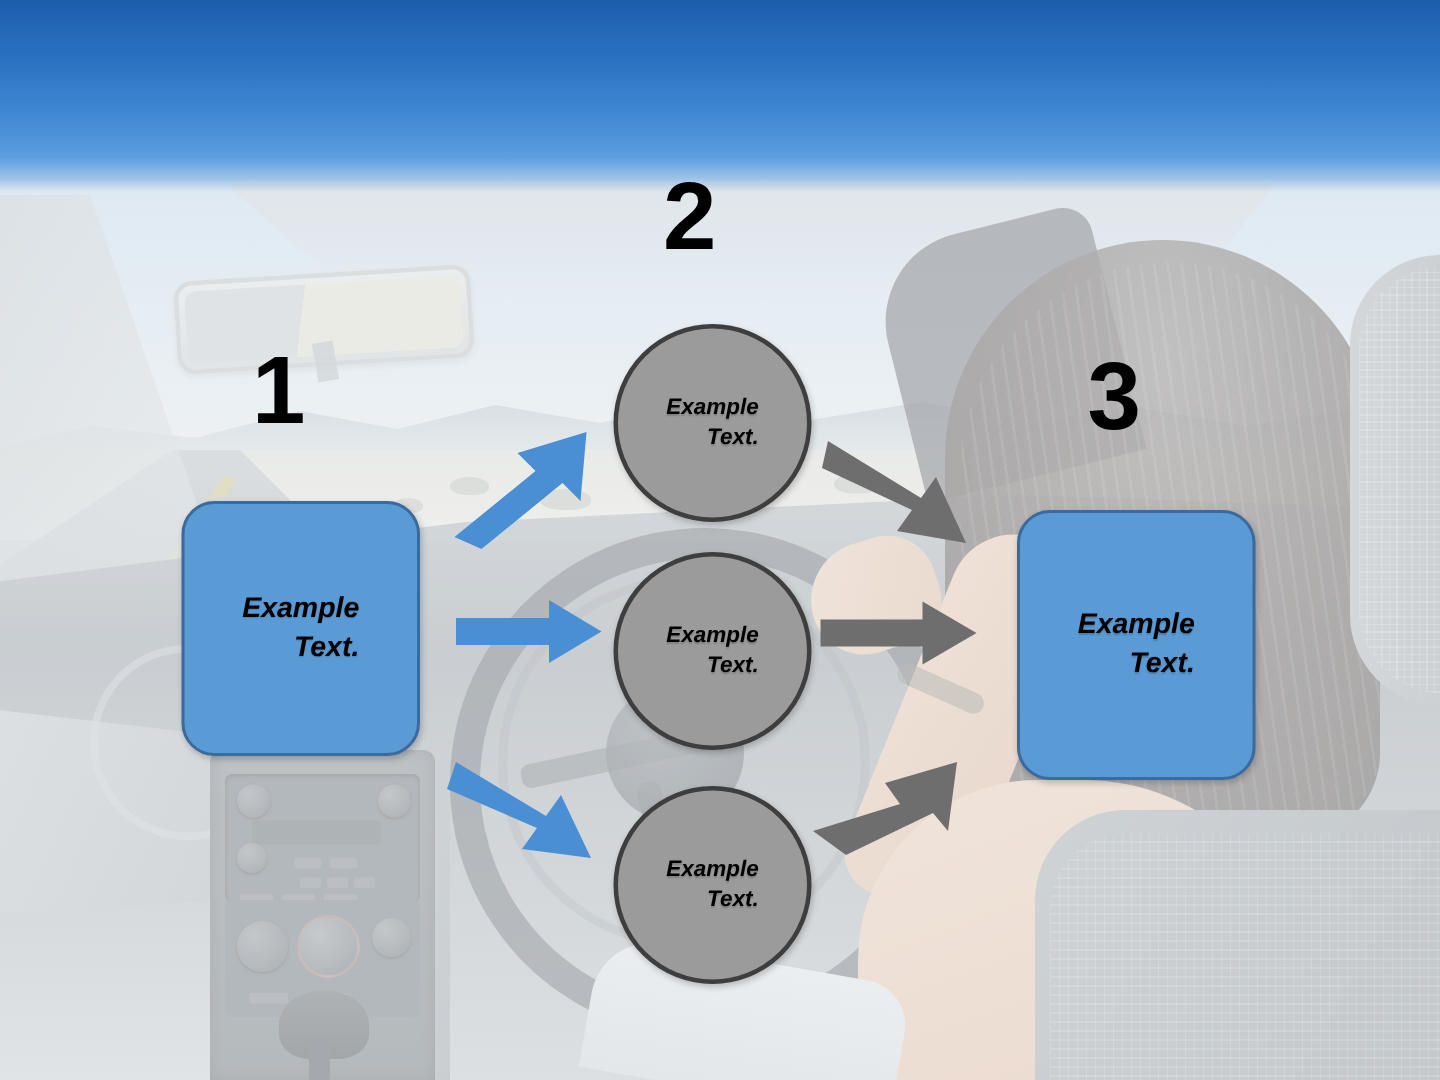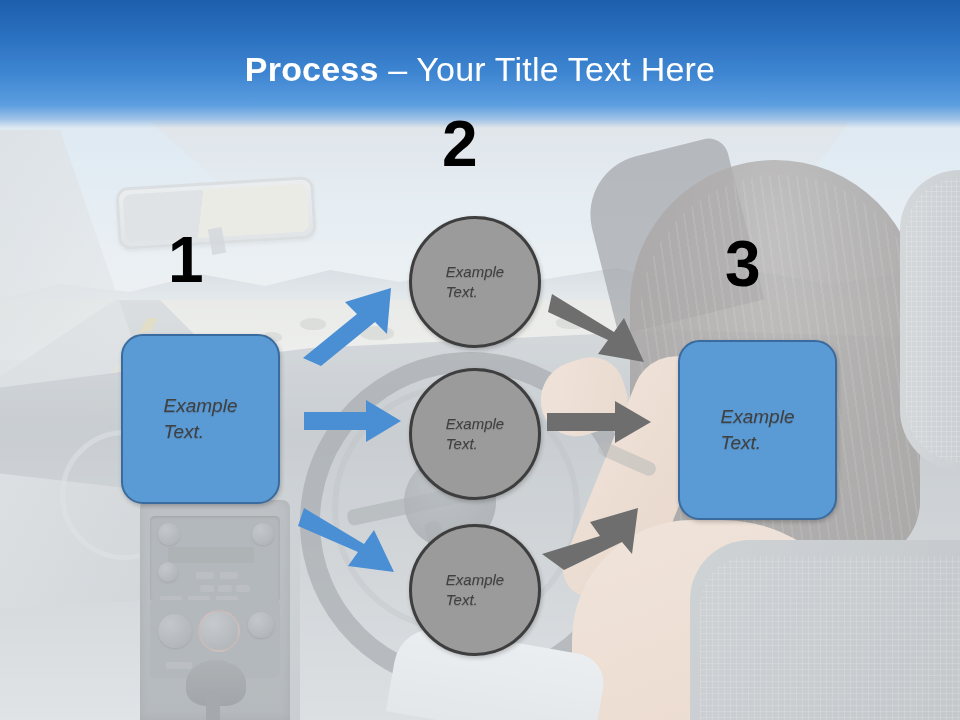--- a/index.html
+++ b/index.html
@@ -372,24 +372,24 @@
     background: #5b9bd5;
     border: 2px solid #3a6b9e;
     border-radius: 22px;
     box-shadow: 1px 2px 4px rgba(0,0,0,.22);
     display: flex;
     align-items: center;
     justify-content: center;
   }
   .boxshape .label,
   .circleshape .label {
-    color: #404040;
-    font-weight: normal;
+    color: #000000;
+    font-weight: bold;
     font-style: italic;
-    text-align: left;
+    text-align: right;
     line-height: 1.35;
     text-shadow: 0 1px 1px rgba(0,0,0,.18);
   }
   #box-left  { left: 121px; top: 334px; width: 155px; height: 166px; }
   #box-left .label { font-size: 19px; }
   #box-right { left: 678px; top: 340px; width: 155px; height: 176px; }
   #box-right .label { font-size: 19px; }
 
   .circleshape {
     position: absolute;
@@ -492,23 +492,20 @@
 
     <div class="headrest"></div>
     <div class="headrest-mesh"></div>
     <div class="seat-back"></div>
     <div class="seat-mesh"></div>
 
     <div class="washout"></div>
   </div>
 
   <div class="banner"></div>
-  <div class="title">
-    <span class="strong">Process</span><span class="light"> – Your Title Text Here</span>
-  </div>
 
   <div class="numlabel" id="num1">1</div>
   <div class="numlabel" id="num2">2</div>
   <div class="numlabel" id="num3">3</div>
 
   <svg class="arrow" style="left:295px;top:280px;" width="120" height="90">
     <polygon points="8,78 62,34 50,22 96,8 92,54 80,42 26,86" fill="#4a8fd4"></polygon>
   </svg>
 
   <svg class="arrow" style="left:300px;top:398px;" width="105" height="46">

